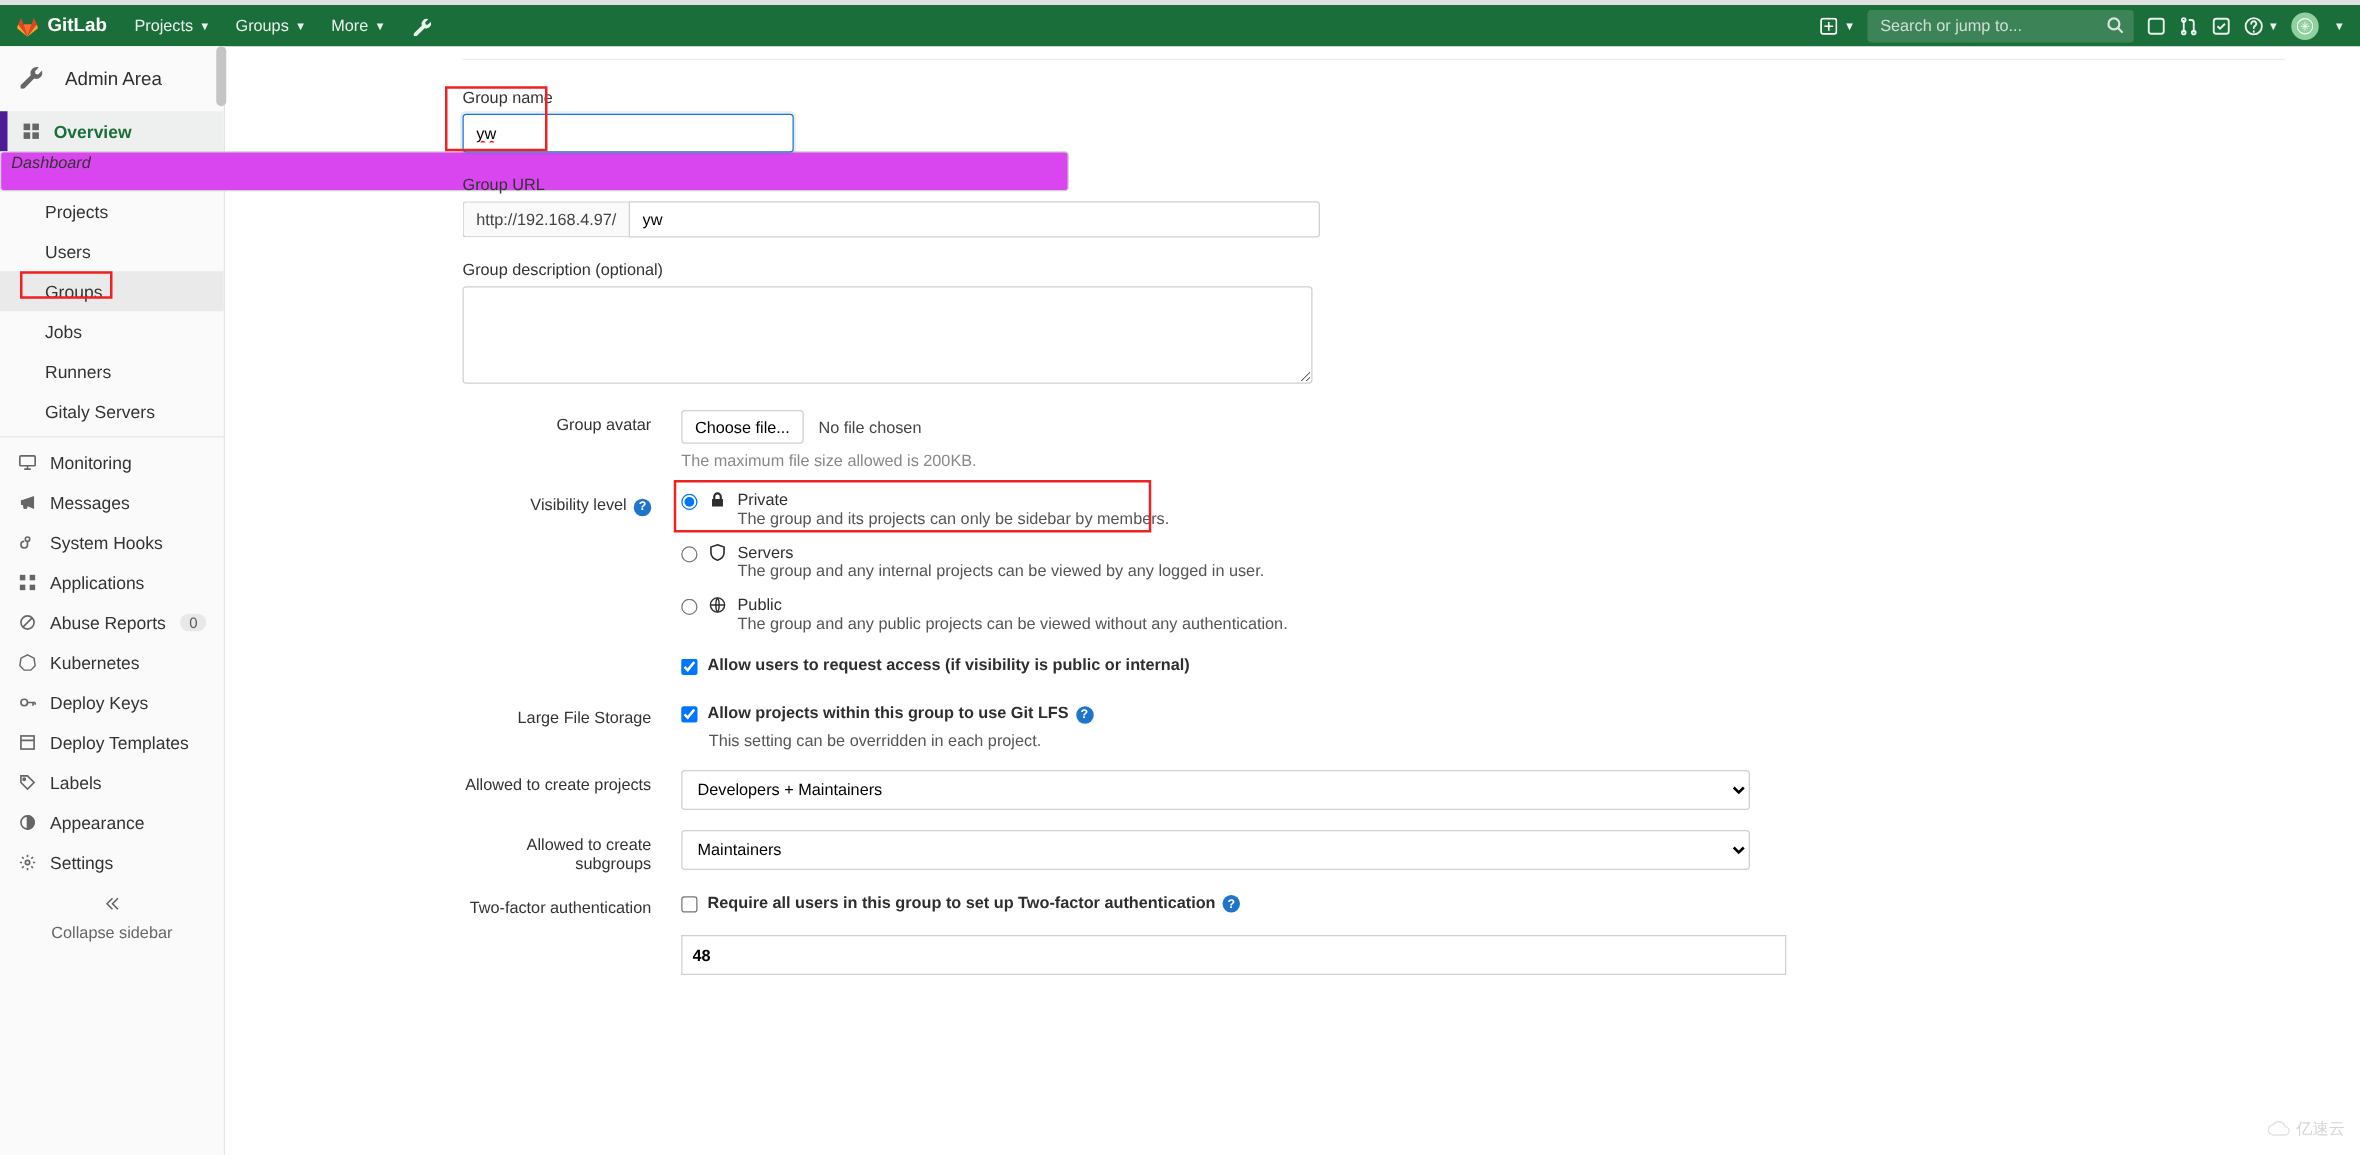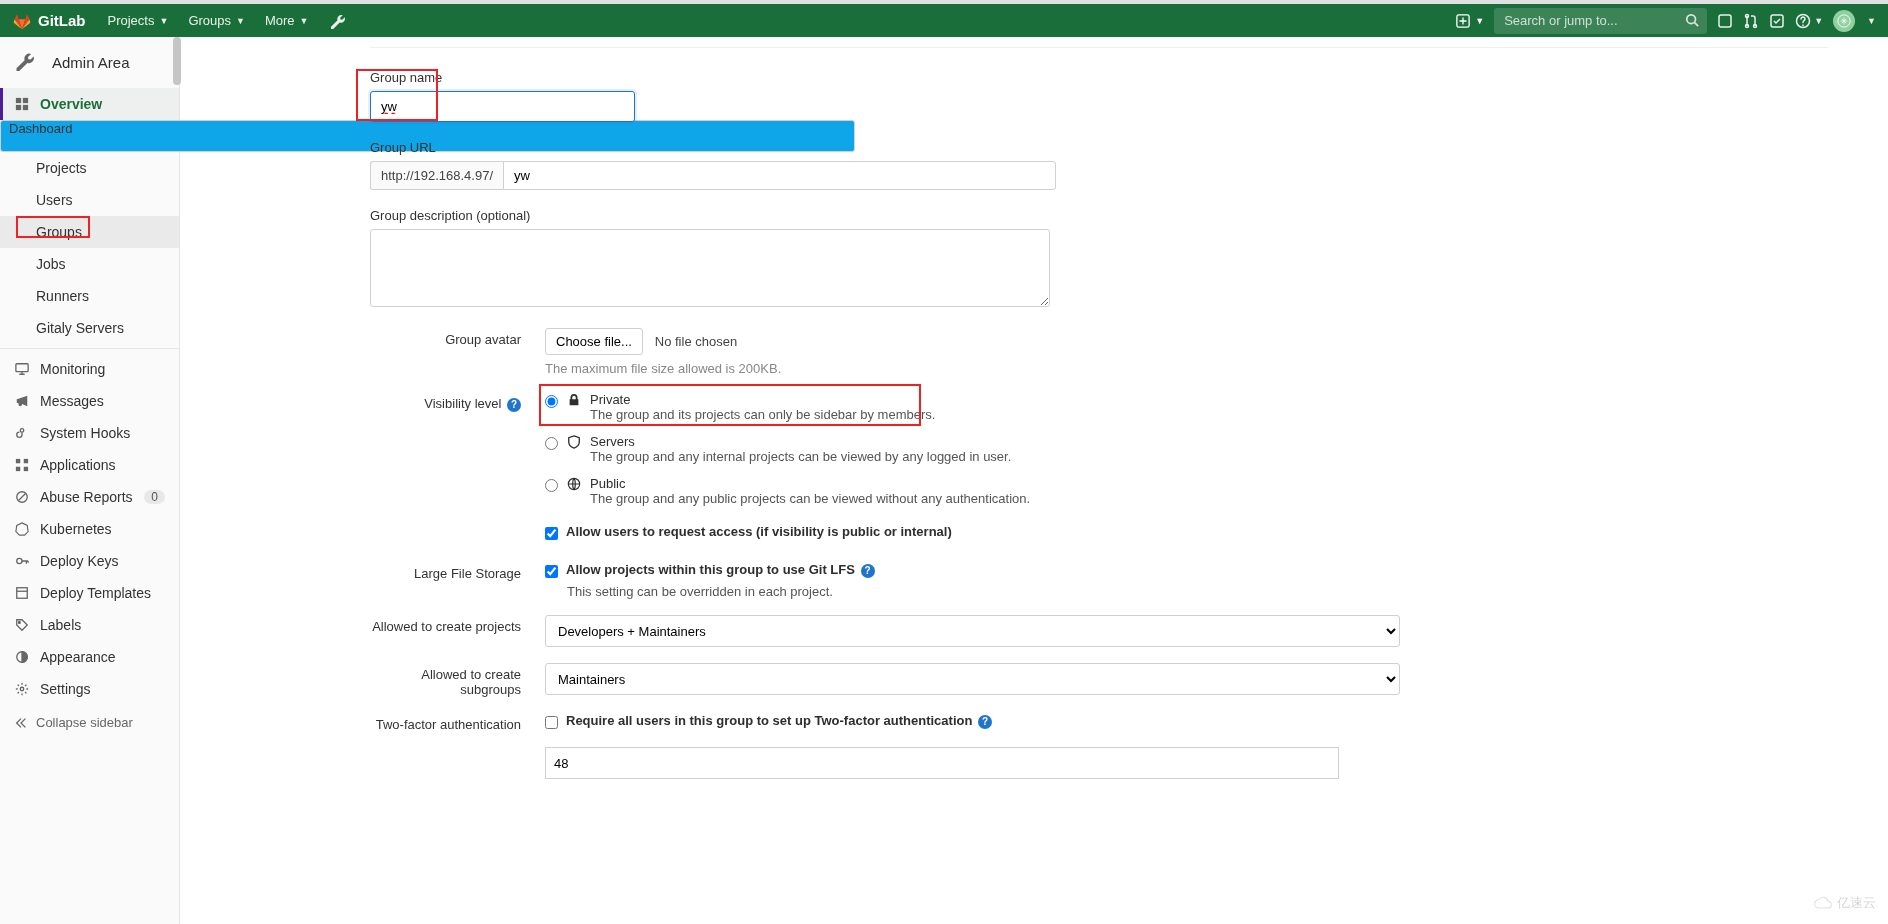--- a/index.html
+++ b/index.html
@@ -26,28 +26,28 @@
   .avatar { width: 22px; height: 22px; border-radius: 50%; background: #8fd19e; display: inline-flex; align-items: center; justify-content: center; }
   .avatar svg { width: 14px; height: 14px; }
 
   
   .layout { display: flex; }
   .sidebar { width: 180px; background: #fafafa; border-right: 1px solid #e5e5e5; min-height: calc(924px - 37px); position: relative; }
   .sidebar-scrollbar { position: absolute; top: 0; right: -2px; width: 8px; height: 48px; background: #c5c5c5; border-radius: 4px; }
   .sidebar-title { display: flex; align-items: center; gap: 18px; padding: 14px 14px; font-size: 15px; color: #2e2e2e; }
   .sidebar-title .icon { color: #666; }
   .sb-item { display: flex; align-items: center; padding: 8px 14px; gap: 10px; color: #333; font-size: 14px; cursor: pointer; }
-  .sb-item.active { background: #eef0f0; font-weight: 600; color: #1a6e3a; border-left: 3px solid #4c1d95; padding-left: 11px; }
+  .sb-item.active { background: #eef0f0; font-weight: 600; color: #1a6e3a; border-left: 6px solid #4c1d95; padding-left: 11px; }
   .sb-item .icon { width: 16px; display: inline-flex; justify-content: center; color: #666; }
   .sb-sub { padding: 8px 14px 8px 36px; font-size: 14px; color: #333; cursor: pointer; }
-  .sb-sub.sel { background: #0ea5e9; font-weight: 400; }
+  .sb-sub.sel { background: #d946ef; font-weight: 400; font-style: italic; }
   .sb-sub.hl { background: #eaeaea; }
   .badge { margin-left: auto; background: #e8e8e8; border-radius: 10px; padding: 0 7px; font-size: 12px; color: #555; }
   .hr { border: 0; border-top: 1px solid #e5e5e5; margin: 4px 0; }
-  .collapse { display: flex; align-items: flex-end; gap: 8px; padding: 10px 14px; font-size: 13px; color: #666; cursor: pointer; }
+  .collapse { display: flex; align-items: center; gap: 8px; padding: 10px 14px; font-size: 13px; color: #666; cursor: pointer; flex-direction: column; }
 
   .red-box-1 { position: absolute; border: 2px solid #e22; pointer-events: none; }
 
   .content { flex: 1; padding: 10px 60px 0 190px; position: relative; }
   .form-row { margin-bottom: 18px; }
   .form-label { font-size: 13px; color: #333; margin-bottom: 6px; display: block; }
   .big-input { width: 265px; height: 31px; border: 1px solid #1f75cb; border-radius: 3px; padding: 0 10px; font-size: 13px; outline: none; box-shadow: 0 0 0 2px rgba(31,117,203,0.12); }
   .url-row { display: flex; }
   .url-prefix { background: #fafafa; border: 1px solid #d0d0d0; border-right: none; border-radius: 3px 0 0 3px; padding: 6px 10px; font-size: 13px; color: #444; }
   .url-input { flex: 1; max-width: 553px; border: 1px solid #d0d0d0; border-radius: 0 3px 3px 0; padding: 6px 10px; font-size: 13px; }
@@ -66,21 +66,21 @@
   .radio-icon { width: 16px; display: inline-flex; justify-content: center; margin-top: 1px; }
   .radio-text { display: flex; flex-direction: column; }
   .radio-title { font-size: 13px; color: #2e2e2e; }
   .radio-desc { font-size: 13px; color: #555; }
 
   .check-row { display: flex; gap: 8px; align-items: flex-start; margin-bottom: 6px; }
   .check-row input[type=checkbox] { margin-top: 3px; }
   .check-label { font-size: 13px; color: #2e2e2e; font-weight: 600; }
 
   .sel { width: 855px; height: 32px; border: 1px solid #d0d0d0; border-radius: 3px; padding: 0 8px; font-size: 13px; background: #fff; }
-  .num-input { width: 794px; height: 32px; border: 1px solid #d0d0d0; border-radius: 0; padding: 0 8px; font-size: 13px; }
+  .num-input { width: 884px; height: 32px; border: 1px solid #d0d0d0; border-radius: 0; padding: 0 8px; font-size: 13px; font-weight: bold; }
 
   .watermark { position: fixed; right: 12px; bottom: 12px; opacity: 0.35; font-size: 13px; color: #888; display: flex; align-items: center; gap: 4px; }
 </style>
 </head>
 <body>
 
 <div class="browser-top-bar"></div>
 
 <div class="header">
   <div class="logo">

